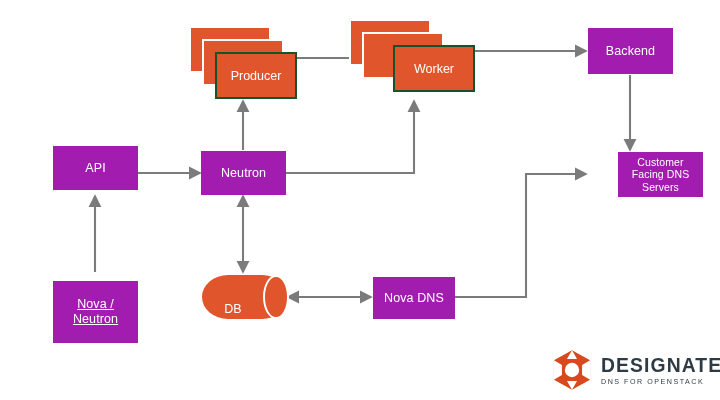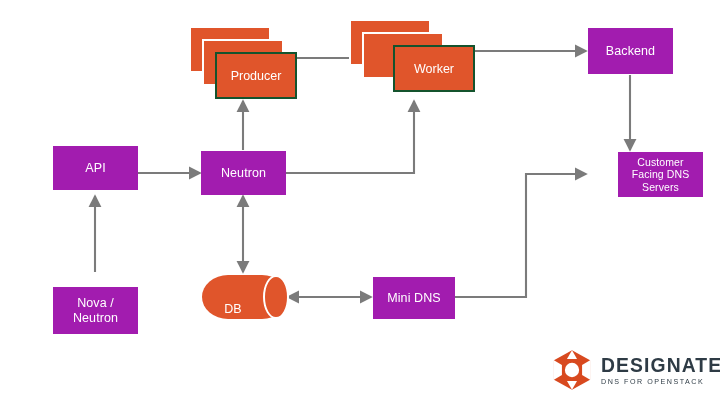--- a/index.html
+++ b/index.html
@@ -185,33 +185,33 @@
   <div class="node" style="left:201px; top:151px; width:85px; height:44px;">
     <span class="lbl">Neutron</span>
   </div>
 
   <div class="node" style="left:618px; top:152px; width:85px; height:45px; font-size:10.5px;">
     <span class="lbl">Customer
 Facing DNS
 Servers</span>
   </div>
 
-  <div class="node" style="left:53px; top:287px; width:85px; height:47px;">
+  <div class="node" style="left:53px; top:281px; width:85px; height:62px;text-decoration:underline;">
     <span class="lbl">Nova /
 Neutron</span>
   </div>
 
   <div class="cylinder" style="left:202px; top:275px; width:86px; height:44px;">
     <div class="cyl-body"></div>
     <div class="cyl-cap"></div>
     <div class="cyl-label">DB</div>
   </div>
 
   <div class="node" style="left:373px; top:277px; width:82px; height:42px;">
-    <span class="lbl">Mini DNS</span>
+    <span class="lbl">Nova DNS</span>
   </div>
 
   <div id="logo" style="left:551px; top:349px;">
     <svg class="mark" viewBox="0 0 100 100">
       <polygon points="50,3 93,27 93,73 50,97 7,73 7,27" fill="#D8491F"></polygon>
       <g fill="#ffffff">
         <polygon points="50,3 62,24 38,24"></polygon>
         <polygon points="50,97 62,76 38,76"></polygon>
         <polygon points="7,27 7,73 26,62 26,38"></polygon>
         <polygon points="93,27 93,73 74,62 74,38"></polygon>

